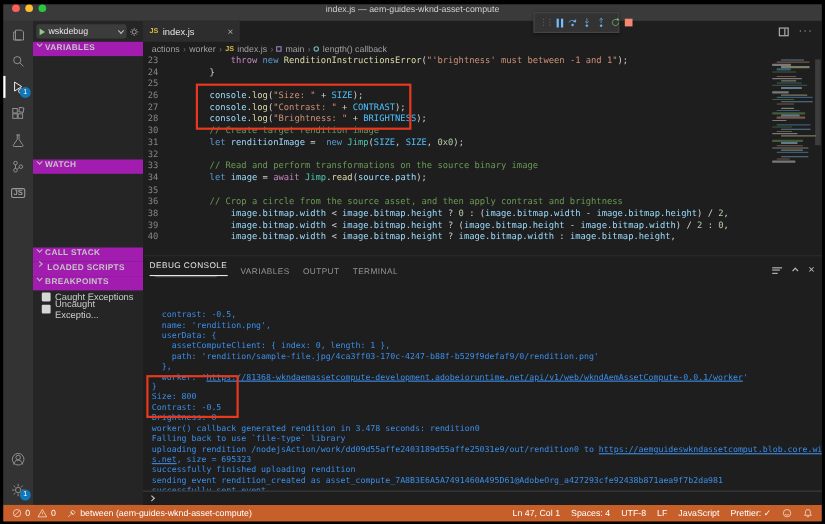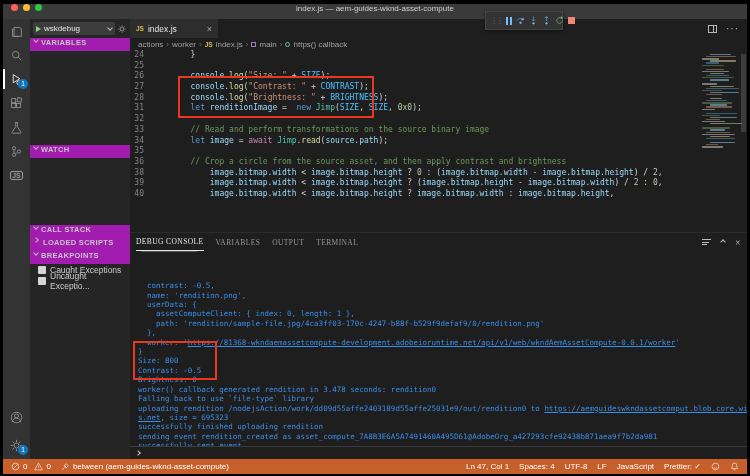--- a/index.html
+++ b/index.html
@@ -80,22 +80,22 @@
     border:1px solid #454545; box-shadow:0 1px 3px rgba(0,0,0,.5); display:flex; align-items:center;
     gap:4px; padding:0 4px; z-index:9; }
   .grip { color:#6d6d6d; font-size:8px; letter-spacing:-2px; }
   .dbg-btn { display:flex; align-items:center; justify-content:center; width:9px; height:11px; }
   .pause-bars { display:flex; gap:1.5px; }
   .pause-bars i { width:2px; height:8px; background:#75beff; }
   .stop-sq { width:7px; height:7px; background:#f48771; }
 
   
   .panel { height:227px; flex:none; background:#1e1e1e; display:flex; flex-direction:column; position:relative; border-top:1px solid #2b2b2b; }
-  .panel-tabs { height:18px; flex:none; display:flex; align-items:center; padding:0 6px; gap:12px;
-    font-size:7.5px; letter-spacing:.4px; color:#969696;font-family:Liberation Serif, serif; }
+  .panel-tabs { height:18px; flex:none; display:flex; align-items:flex-end; padding:0 6px; gap:12px;
+    font-size:7.5px; letter-spacing:.4px; color:#969696; }
   .panel-tab.active { color:#e7e7e7; border-bottom:1px solid #e7e7e7; height:18px; line-height:18px; }
   .panel-actions { margin-left:auto; display:flex; align-items:center; gap:10px; color:#bdbdbd; }
   .filter-ic { display:flex; flex-direction:column; gap:1.5px; }
   .filter-ic i { height:1px; background:#bdbdbd; }
   .console { flex:1; overflow:hidden; position:relative; padding:2px 0 0 8px;
     font-family:"DejaVu Sans Mono", monospace; font-size:7.5px; line-height:9.4px; white-space:pre; }
   .cl-i{color:#3b8eea}
   .cl-L{color:#3b8eea;text-decoration:underline}
   .scroll-pill { position:absolute; left:10px; top:-4px; width:58px; height:5px; border-radius:2.5px; background:#5a5a5a; }
   .redbox-console { left:3px; top:90px; width:84px; height:39px; }
@@ -251,30 +251,32 @@
         <span class="bc-sep">›</span>
         <span>worker</span>
         <span class="bc-sep">›</span>
         <span class="jsicon">JS</span>
         <span>index.js</span>
         <span class="bc-sep">›</span>
         <span class="sym-sq"></span>
         <span>main</span>
         <span class="bc-sep">›</span>
         <span class="sym-ci"></span>
-        <span>https() callback</span>
+        <span>length() callback</span>
       </div>
 
       <div class="editor">
         <div>
+            <div class="code-line"><span class="ln">23</span><span class="code-text"><span class="tk-p">            </span><span class="tk-c">throw </span><span class="tk-k">new </span><span class="tk-f">RenditionInstructionsError</span><span class="tk-p">(</span><span class="tk-s">"'brightness' must between -1 and 1"</span><span class="tk-p">);</span></span></div>
             <div class="code-line"><span class="ln">24</span><span class="code-text"><span class="tk-p">        }</span></span></div>
             <div class="code-line"><span class="ln">25</span><span class="code-text"></span></div>
             <div class="code-line"><span class="ln">26</span><span class="code-text"><span class="tk-p">        </span><span class="tk-v">console</span><span class="tk-p">.</span><span class="tk-f">log</span><span class="tk-p">(</span><span class="tk-s">"Size: "</span><span class="tk-p"> + </span><span class="tk-C">SIZE</span><span class="tk-p">);</span></span></div>
             <div class="code-line"><span class="ln">27</span><span class="code-text"><span class="tk-p">        </span><span class="tk-v">console</span><span class="tk-p">.</span><span class="tk-f">log</span><span class="tk-p">(</span><span class="tk-s">"Contrast: "</span><span class="tk-p"> + </span><span class="tk-C">CONTRAST</span><span class="tk-p">);</span></span></div>
             <div class="code-line"><span class="ln">28</span><span class="code-text"><span class="tk-p">        </span><span class="tk-v">console</span><span class="tk-p">.</span><span class="tk-f">log</span><span class="tk-p">(</span><span class="tk-s">"Brightness: "</span><span class="tk-p"> + </span><span class="tk-C">BRIGHTNESS</span><span class="tk-p">);</span></span></div>
+            <div class="code-line"><span class="ln">30</span><span class="code-text"><span class="tk-p">        </span><span class="tk-m">// Create target rendition image</span></span></div>
             <div class="code-line"><span class="ln">31</span><span class="code-text"><span class="tk-p">        </span><span class="tk-k">let </span><span class="tk-v">renditionImage</span><span class="tk-p"> =  </span><span class="tk-k">new </span><span class="tk-t">Jimp</span><span class="tk-p">(</span><span class="tk-C">SIZE</span><span class="tk-p">, </span><span class="tk-C">SIZE</span><span class="tk-p">, </span><span class="tk-n">0x0</span><span class="tk-p">);</span></span></div>
             <div class="code-line"><span class="ln">32</span><span class="code-text"></span></div>
             <div class="code-line"><span class="ln">33</span><span class="code-text"><span class="tk-p">        </span><span class="tk-m">// Read and perform transformations on the source binary image</span></span></div>
             <div class="code-line"><span class="ln">34</span><span class="code-text"><span class="tk-p">        </span><span class="tk-k">let </span><span class="tk-v">image</span><span class="tk-p"> = </span><span class="tk-c">await </span><span class="tk-t">Jimp</span><span class="tk-p">.</span><span class="tk-f">read</span><span class="tk-p">(</span><span class="tk-v">source</span><span class="tk-p">.</span><span class="tk-v">path</span><span class="tk-p">);</span></span></div>
             <div class="code-line"><span class="ln">35</span><span class="code-text"></span></div>
             <div class="code-line"><span class="ln">36</span><span class="code-text"><span class="tk-p">        </span><span class="tk-m">// Crop a circle from the source asset, and then apply contrast and brightness</span></span></div>
             <div class="code-line"><span class="ln">38</span><span class="code-text"><span class="tk-p">            </span><span class="tk-v">image.bitmap.width</span><span class="tk-p"> &lt; </span><span class="tk-v">image.bitmap.height</span><span class="tk-p"> ? </span><span class="tk-n">0</span><span class="tk-p"> : (</span><span class="tk-v">image.bitmap.width</span><span class="tk-p"> - </span><span class="tk-v">image.bitmap.height</span><span class="tk-p">) / </span><span class="tk-n">2</span><span class="tk-p">,</span></span></div>
             <div class="code-line"><span class="ln">39</span><span class="code-text"><span class="tk-p">            </span><span class="tk-v">image.bitmap.width</span><span class="tk-p"> &lt; </span><span class="tk-v">image.bitmap.height</span><span class="tk-p"> ? (</span><span class="tk-v">image.bitmap.height</span><span class="tk-p"> - </span><span class="tk-v">image.bitmap.width</span><span class="tk-p">) / </span><span class="tk-n">2</span><span class="tk-p"> : </span><span class="tk-n">0</span><span class="tk-p">,</span></span></div>
             <div class="code-line"><span class="ln">40</span><span class="code-text"><span class="tk-p">            </span><span class="tk-v">image.bitmap.width</span><span class="tk-p"> &lt; </span><span class="tk-v">image.bitmap.height</span><span class="tk-p"> ? </span><span class="tk-v">image.bitmap.width</span><span class="tk-p"> : </span><span class="tk-v">image.bitmap.height</span><span class="tk-p">,</span></span></div>
           </div>

